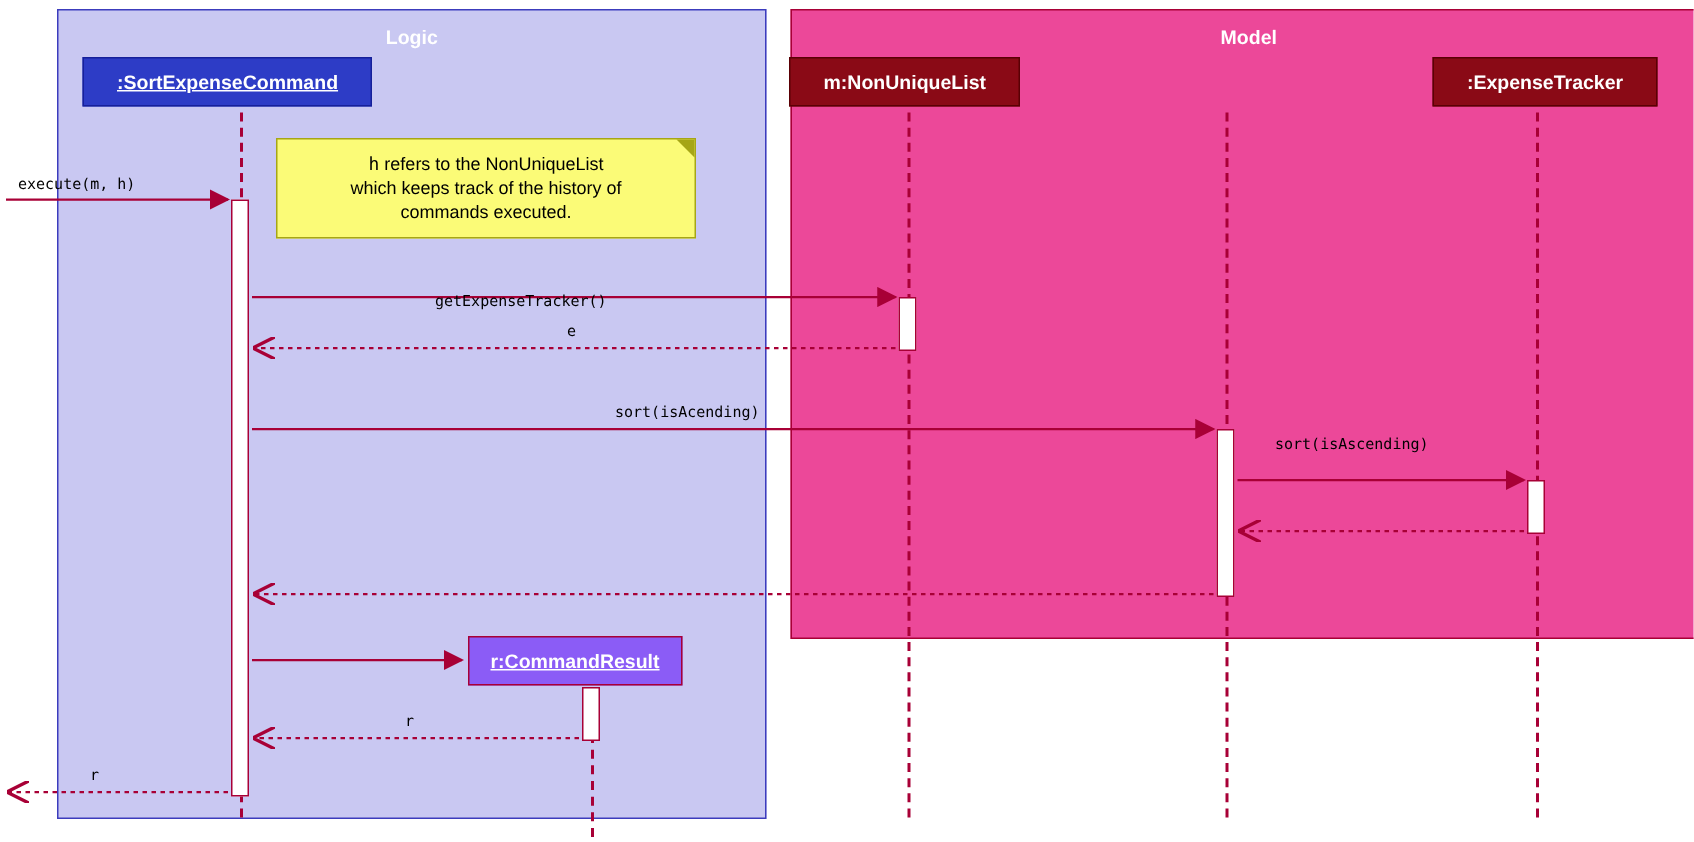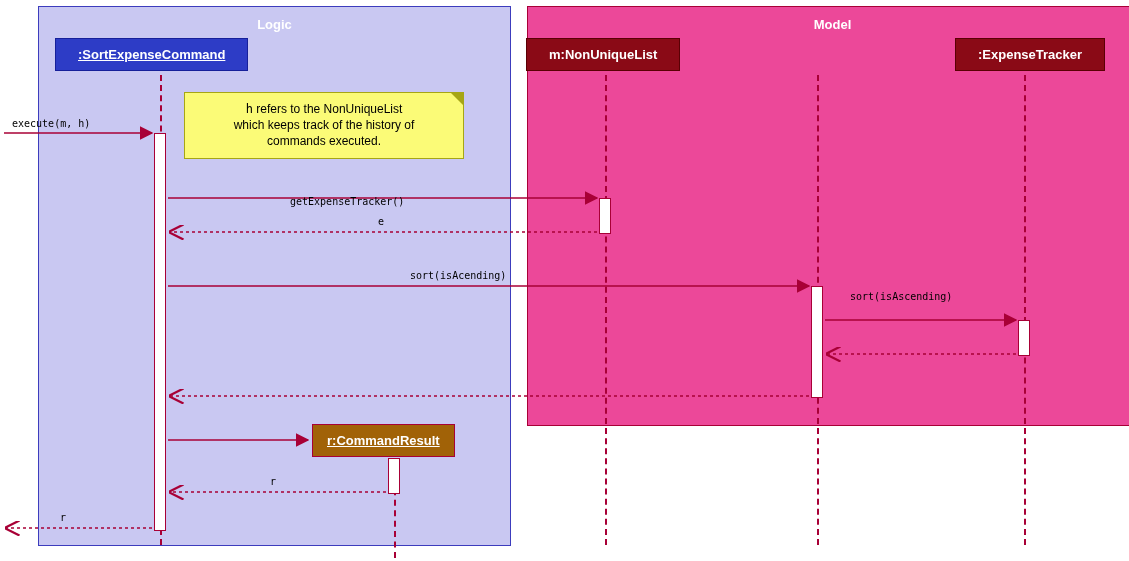--- a/index.html
+++ b/index.html
@@ -105,21 +105,21 @@
   svg.arrows {
     position: absolute;
     left: 0;
     top: 0;
     width: 1129px;
     height: 561px;
     pointer-events: none;
   }
   .cmd-result {
     position: absolute;
-    background: #a16207;
+    background: #8b5cf6;
     color: #fff;
     border: 1.5px solid #a80036;
     padding: 8px 14px;
     font-weight: bold;
     text-decoration: underline;
     white-space: nowrap;
   }
 </style>
 </head>
 <body>

